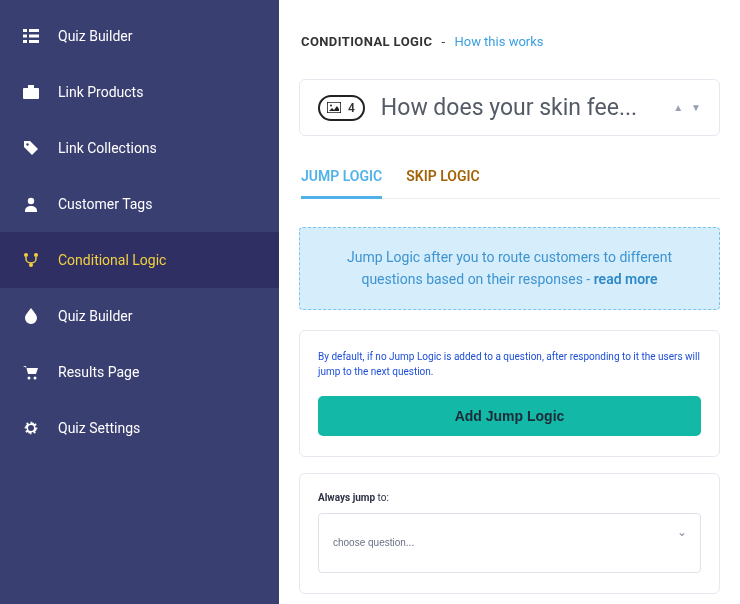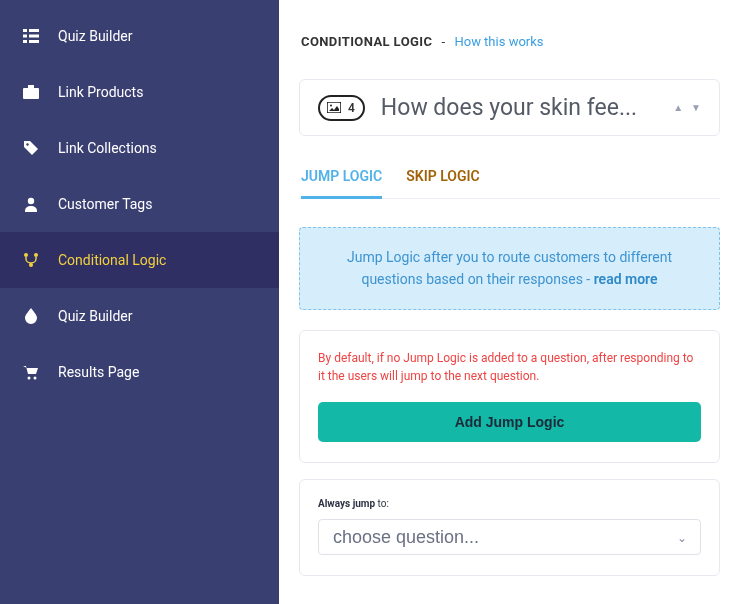--- a/index.html
+++ b/index.html
@@ -25,27 +25,27 @@
     .question-arrows { color: #9aa0b4; display: flex; gap: 8px; font-size: 10px; }
 
     .tabs { display: flex; gap: 24px; border-bottom: 1px solid #ececf2; margin-bottom: 28px; padding-left: 2px;}
     .tab { font-size: 14px; font-weight: 600; color: #a16207; padding: 6px 0 12px 0; cursor: pointer; border-bottom: 3px solid transparent; margin-bottom: -1px;}
     .tab.active { color: #50b2e8; border-bottom-color: #50b2e8; }
 
     .info-banner { border: 1px dashed #7ec3e9; background: #d6edfb; color: #3d94d1; border-radius: 4px; padding: 18px 24px; text-align: center; font-size: 14px; line-height: 1.6; margin-bottom: 20px;}
     .info-banner a { color: #2e89c8; font-weight: 600; cursor: pointer; }
 
     .card { background: #fff; border: 1px solid #e7e7ef; border-radius: 6px; padding: 18px 18px 20px 18px; margin-bottom: 16px; }
-    .default-text { font-size: 12px; color: #ef4444; line-height: 1.55; margin-bottom: 16px; }
+    .default-text { font-size: 10px; color: #1d4ed8; line-height: 1.55; margin-bottom: 16px; }
     .btn-primary { width: 100%; background: #14b8a6; border: none; border-radius: 5px; height: 40px; font-size: 14px; font-weight: 700; color: #1a2b3a; cursor: pointer; }
 
     .always-label { font-size: 10px; color: #2e3344; margin-bottom: 10px; }
     .always-label b { font-weight: 700; }
     .select-wrap { position: relative; }
-    .select { width: 100%; height: 36px; border: 1px solid #e1e1ea; border-radius: 4px; padding: 0 14px; font-size: 18px; color: #6a7184; background: #fff; appearance: none; cursor: pointer; }
+    .select { width: 100%; height: 60px; border: 1px solid #e1e1ea; border-radius: 4px; padding: 0 14px; font-size: 10px; color: #6a7184; background: #fff; appearance: none; cursor: pointer; }
     .select-caret { position: absolute; right: 14px; top: 12px; color: #8a90a6; font-size: 12px; pointer-events: none; }
   </style>
 </head>
 <body>
 
 <div class="app">
   <nav class="sidebar">
     <div class="sidebar-item">
       <span class="icon">
           <svg width="16" height="14" viewBox="0 0 16 14">
@@ -108,20 +108,28 @@
     <div class="sidebar-item">
       <span class="icon">
           <svg width="16" height="15" viewBox="0 0 16 15">
             <path d="M0 1h3l2 8h8l2-6H4"></path>
             <circle cx="6" cy="13" r="1.5"></circle>
             <circle cx="12" cy="13" r="1.5"></circle>
           </svg>
         </span>
       <span>Results Page</span>
     </div>
+    <div class="sidebar-item">
+      <span class="icon">
+          <svg width="16" height="16" viewBox="0 0 16 16">
+            <path d="M8 5a3 3 0 100 6 3 3 0 000-6zm7 3l-1.5.9.1 1.3-1.5 1 .7 1.7-1.7.7-1-1.5-1.3.1L8 15l-.9-1.5-1.3.1-1-1.5-1.7.7-.7-1.7 1.5-1-.1-1.3L1 8l1.5-.9-.1-1.3 1.5-1-.7-1.7 1.7-.7 1 1.5 1.3-.1L8 1l.9 1.5 1.3-.1 1 1.5 1.7-.7.7 1.7-1.5 1 .1 1.3L15 8z"></path>
+          </svg>
+        </span>
+      <span>Quiz Settings</span>
+    </div>
   </nav>
 
   <main class="main">
     <div class="page-header">
       <span class="title-text">CONDITIONAL LOGIC</span>
       <span class="sep">-</span>
       <a>How this works</a>
     </div>
 
     <div class="question-card">

